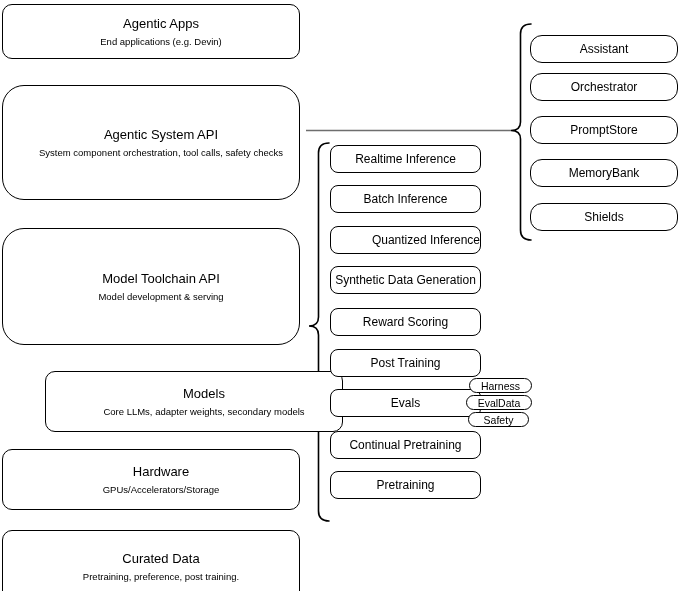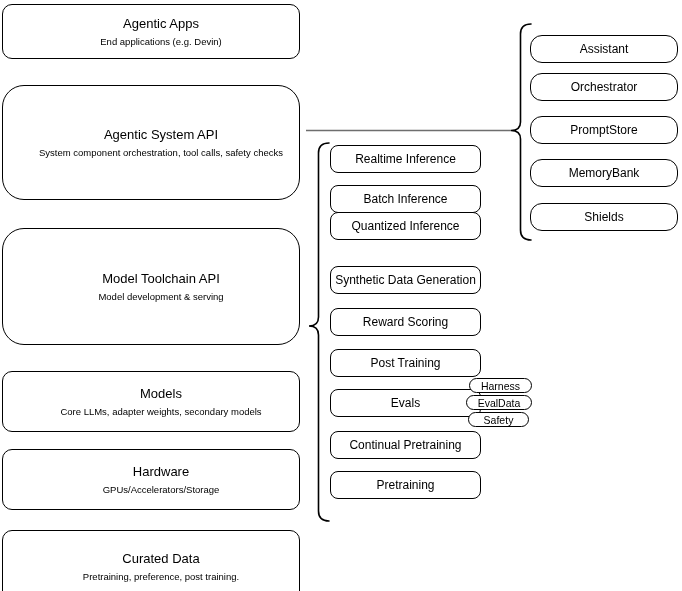--- a/index.html
+++ b/index.html
@@ -63,42 +63,42 @@
   <div class="stack-box big" style="top:85px;height:115px;">
     <div class="box-title">Agentic System API</div>
     <div class="box-sub">System component orchestration, tool calls, safety checks</div>
   </div>
 
   <div class="stack-box big" style="top:228px;height:117px;">
     <div class="box-title">Model Toolchain API</div>
     <div class="box-sub">Model development &amp; serving</div>
   </div>
 
-  <div class="stack-box" style="top:371px;height:61px;">
+  <div class="stack-box" style="top:371px;height:61px;margin-left:43px;">
     <div class="box-title">Models</div>
     <div class="box-sub">Core LLMs, adapter weights, secondary models</div>
   </div>
 
   <div class="stack-box" style="top:449px;height:61px;">
     <div class="box-title">Hardware</div>
     <div class="box-sub">GPUs/Accelerators/Storage</div>
   </div>
 
   <div class="stack-box" style="top:530px;height:74px;">
     <div class="box-title">Curated Data</div>
     <div class="box-sub">Pretraining, preference, post training.</div>
   </div>
 
   <div class="node" style="top:145px;">
     <span>Realtime Inference</span>
   </div>
   <div class="node" style="top:185px;">
     <span>Batch Inference</span>
   </div>
-  <div class="node" style="top:212px;">
+  <div class="node" style="top:226px;justify-content:flex-end;">
     <span>Quantized Inference</span>
   </div>
   <div class="node" style="top:266px;">
     <span>Synthetic Data Generation</span>
   </div>
   <div class="node" style="top:349px;">
     <span>Post Training</span>
   </div>
   <div class="node" style="top:308px;">
     <span>Reward Scoring</span>

